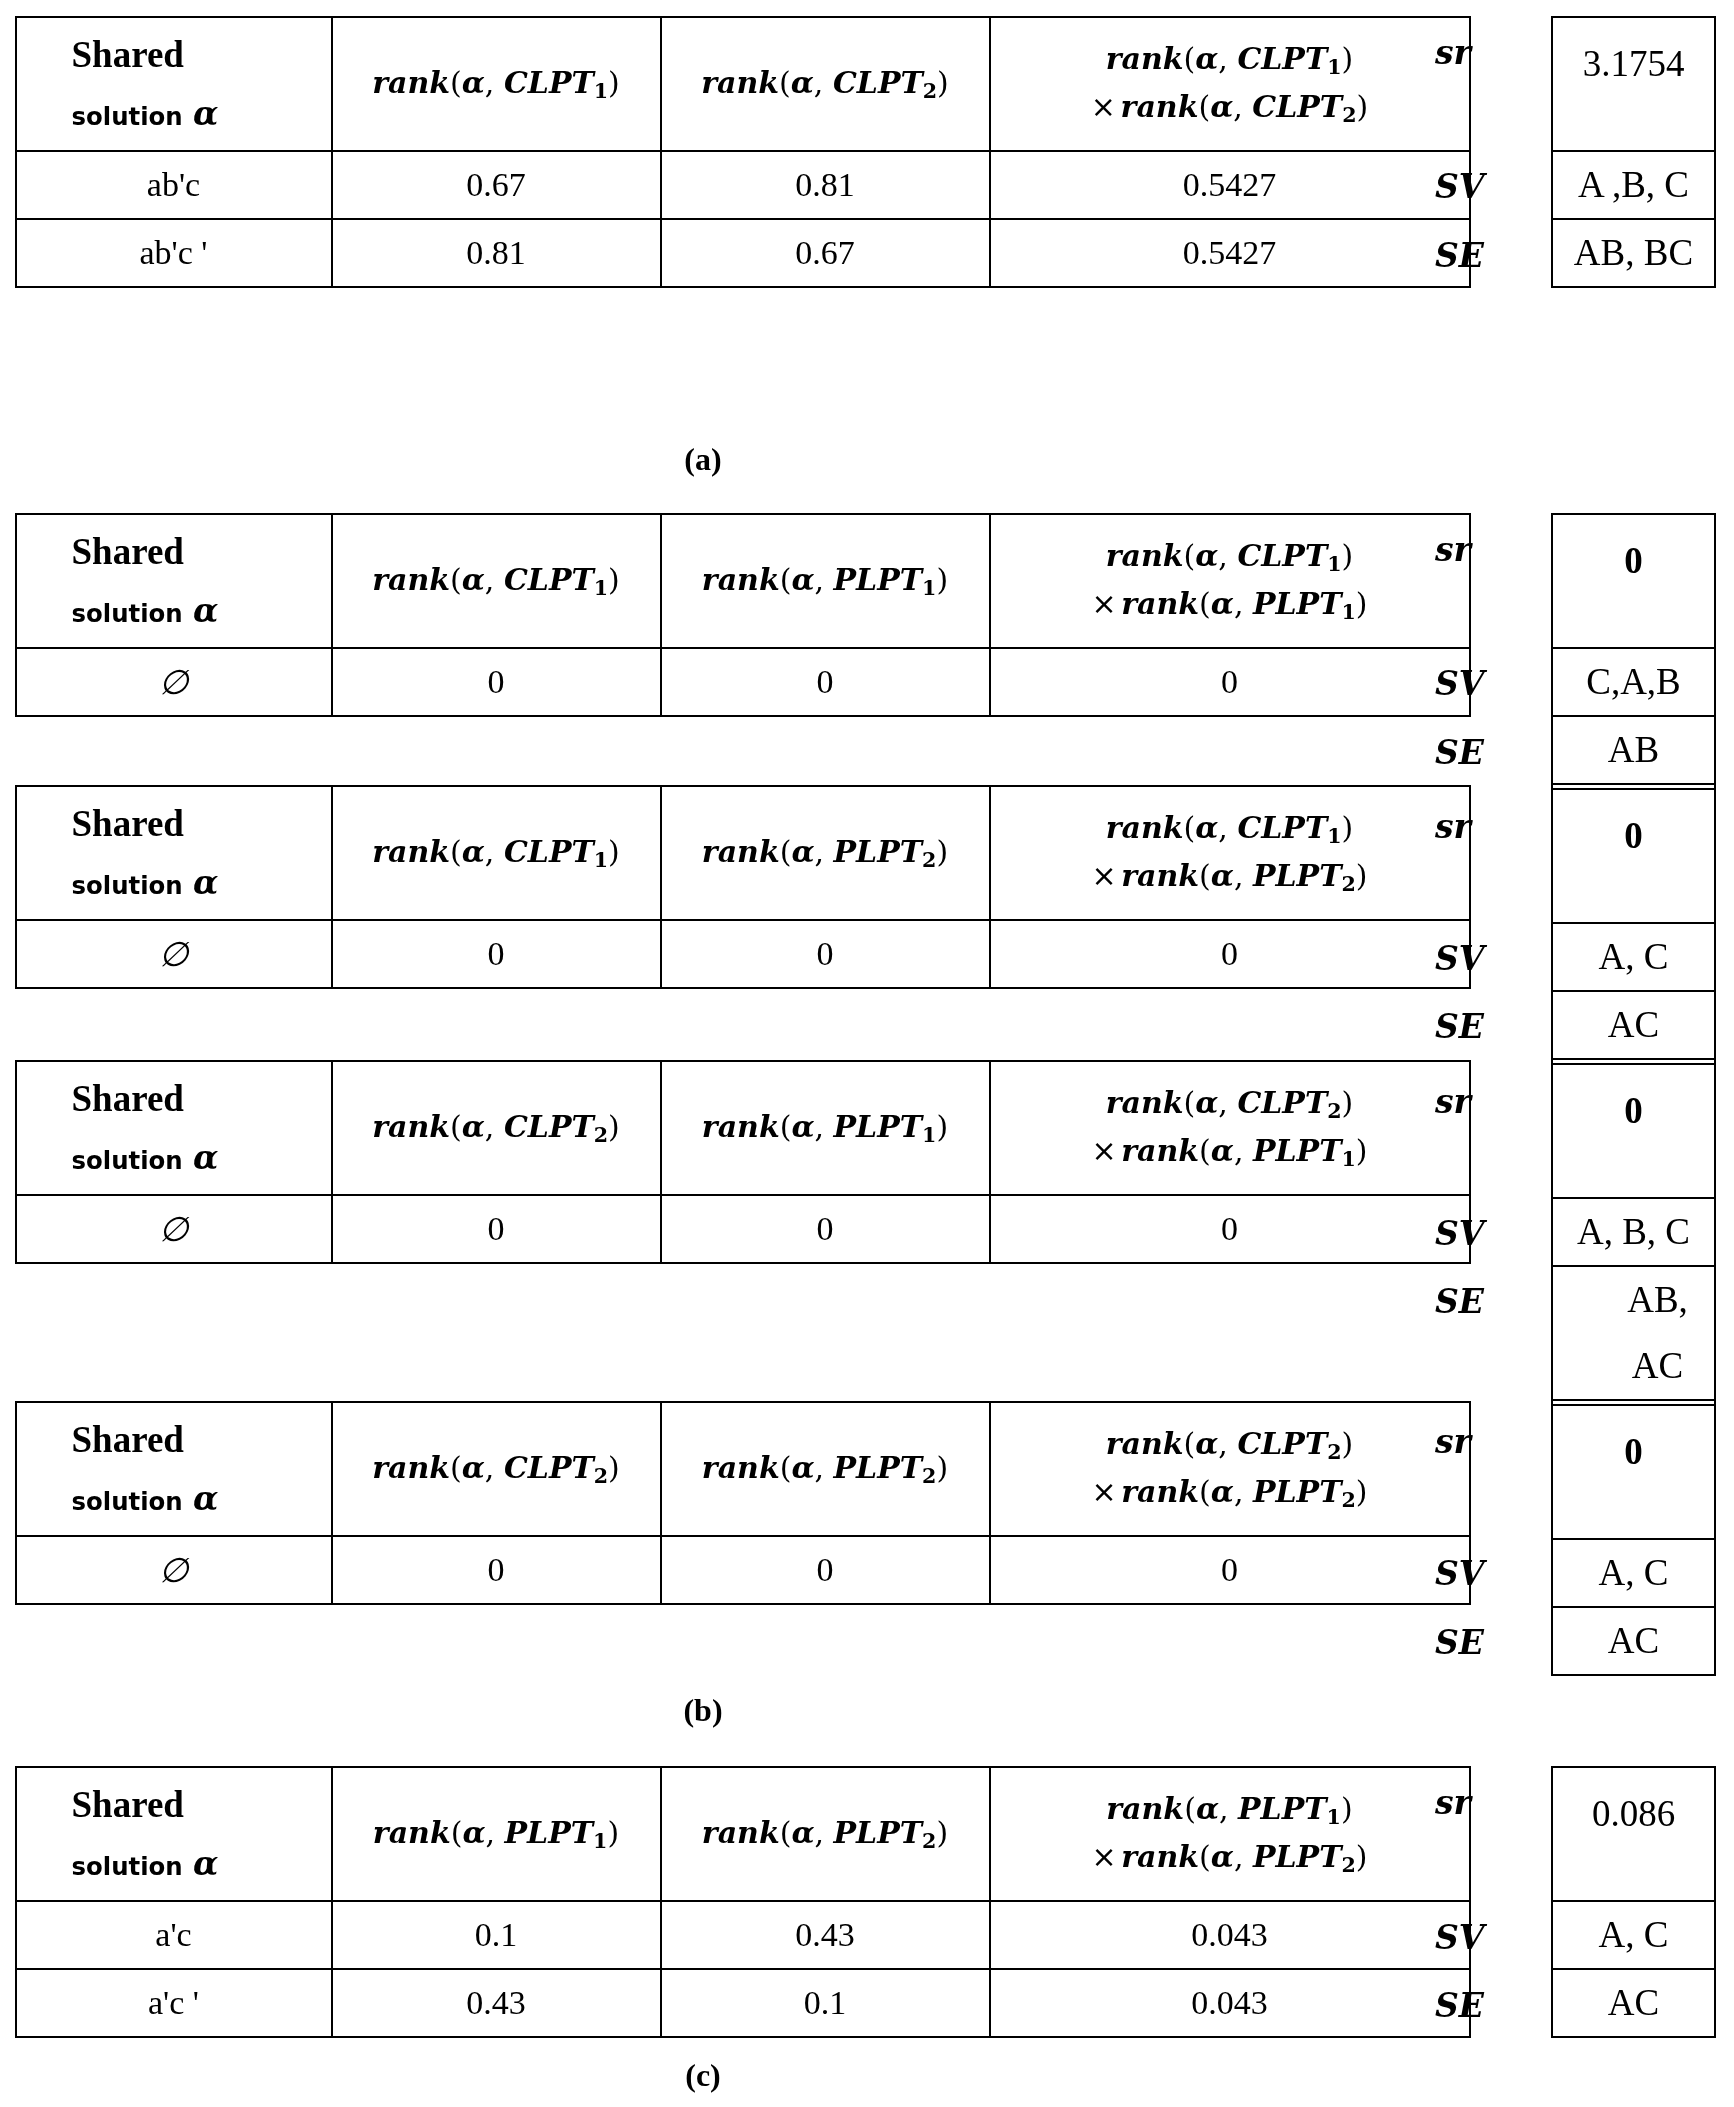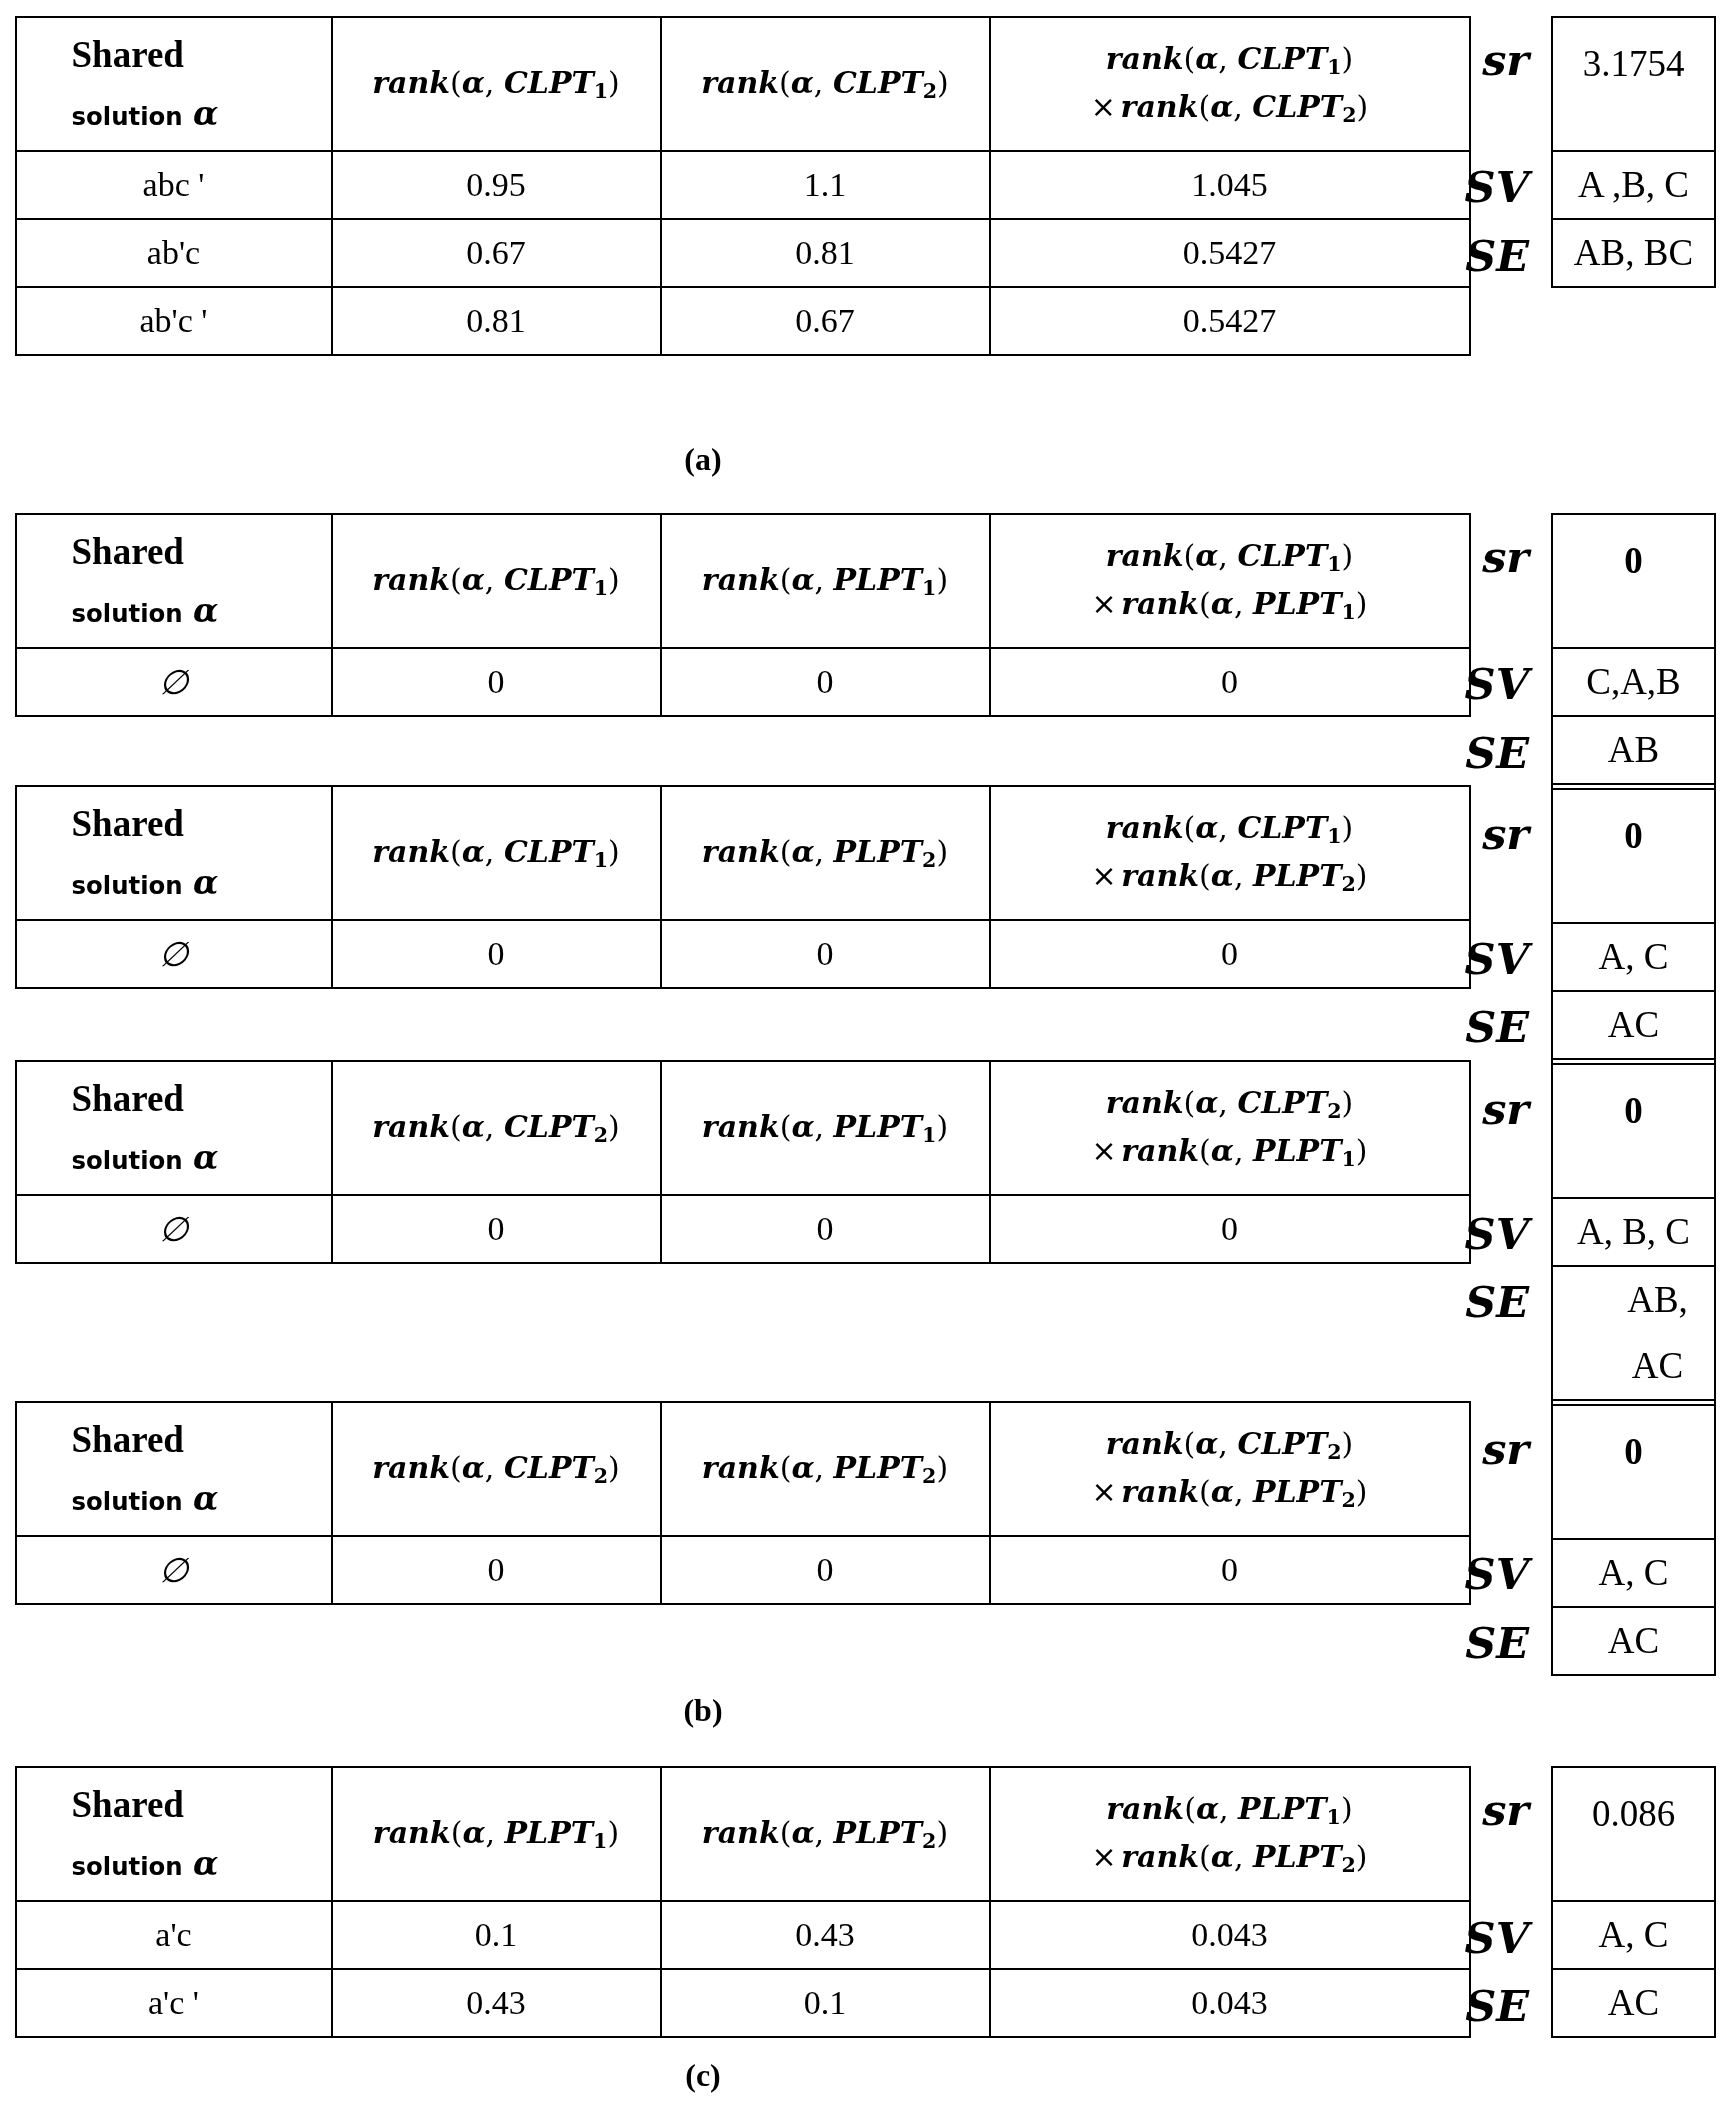--- a/index.html
+++ b/index.html
@@ -33,22 +33,22 @@
 
   .side { position: absolute; left: 1551px; width: 165px; border: 2.8px solid #000; box-sizing: border-box; }
   .side .cell { box-sizing: border-box; border-top: 2.3px solid #000; text-align: center; font-size: 37px; line-height: 66px; }
   .side .cell:first-child { border-top: none; }
   .side .cell.sr { height: 132px; line-height: 1.55; padding-top: 17px; }
   .side .cell.sr.bold { font-weight: bold; }
   .side .cell.multi { line-height: 66px; }
   .side .cell.multi span { display: block; padding-left: 48px; }
   .side .dbl { height: 7px; border-top: 2.3px solid #000; border-bottom: 2.3px solid #000; box-sizing: border-box; }
 
-  .lbl { position: absolute; width: 94px; left: 1435px; text-align: right; font-family: "DejaVu Serif", serif;
-         font-style: italic; font-weight: bold; font-size: 43px; line-height: 66px; }
+  .lbl { position: absolute; width: 94px; left: 1435px; font-family: "DejaVu Serif", serif;
+         font-style: italic; font-weight: bold; font-size: 33px; line-height: 66px; }
 </style>
 </head>
 <body>
 
 <table class="tbl" style="top:16px;">
   <tbody>
       <tr class="hdr">
     <td class="c0 shared">
       <span class="l1">Shared</span>
       <span class="l2"><span>solution</span><span class="alpha">α</span></span>
@@ -58,26 +58,20 @@
     </td>
     <td class="c2">
       <span class="math"><span>rank</span><span class="up">(</span>α<span class="up">, </span><span>CLPT</span><sub>2</sub><span class="up">)</span></span>
     </td>
     <td class="c3">
       <span class="math">
         <span class="prod"><span>rank</span><span class="up">(</span>α<span class="up">, </span><span>CLPT</span><sub>1</sub><span class="up">)</span></span>
         <span class="prod"><span class="times">×</span><span>rank</span><span class="up">(</span>α<span class="up">, </span><span>CLPT</span><sub>2</sub><span class="up">)</span></span>
       </span>
     </td>
-  </tr>
-  <tr class="row">
-    <td>abc '</td>
-    <td>0.95</td>
-    <td>1.1</td>
-    <td>1.045</td>
   </tr>
   <tr class="row">
     <td>ab'c</td>
     <td>0.67</td>
     <td>0.81</td>
     <td>0.5427</td>
   </tr>
   <tr class="row">
     <td>ab'c '</td>
     <td>0.81</td>

